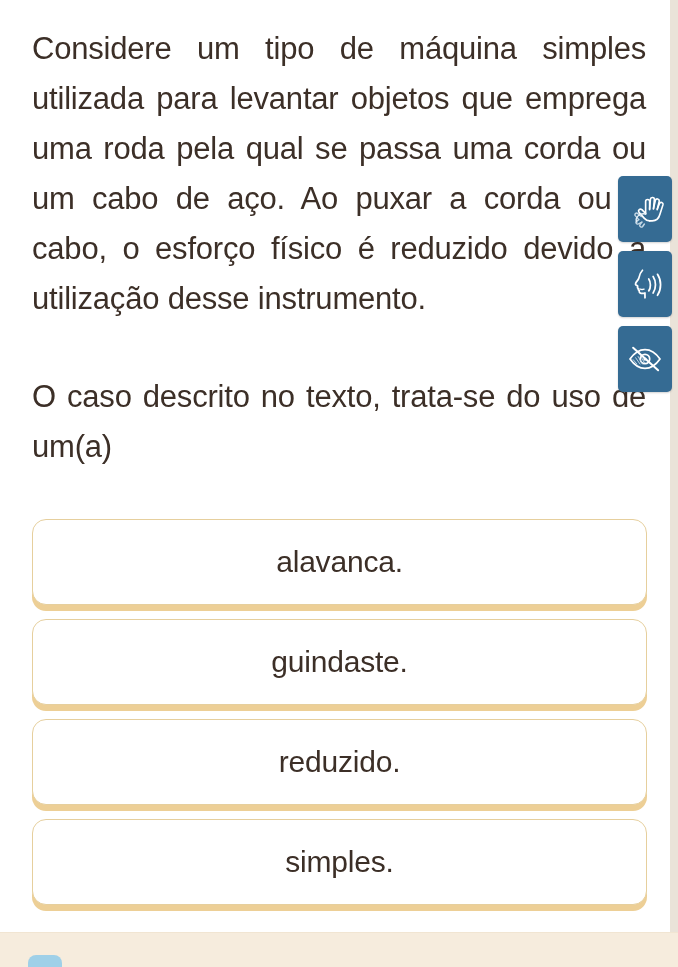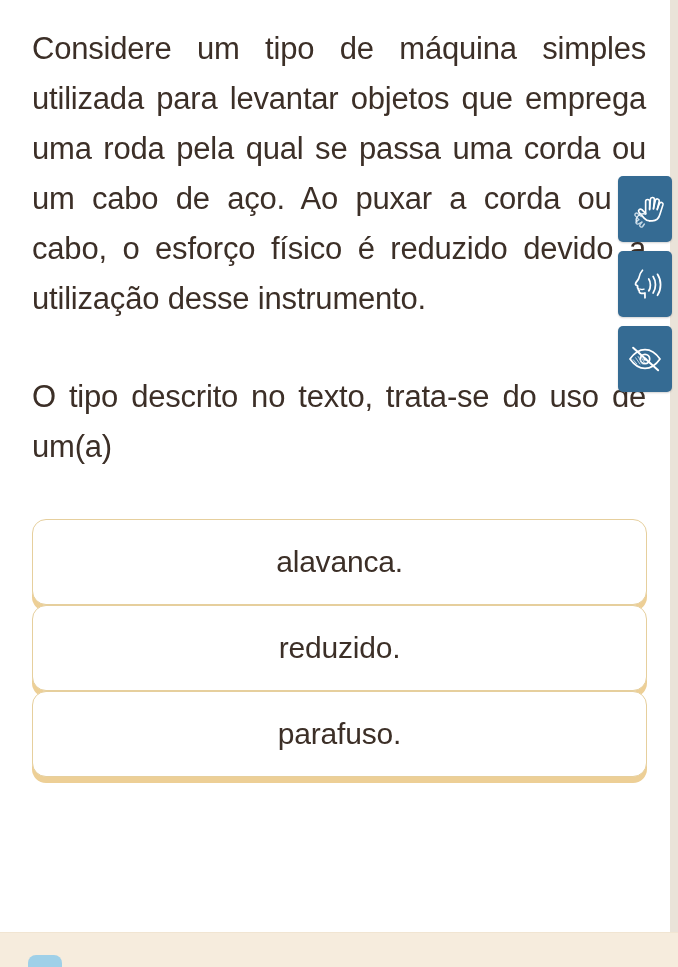--- a/index.html
+++ b/index.html
@@ -100,20 +100,21 @@
     height: 40px;
     display: block;
   }
 
   
   .options {
     margin-top: 36px;
     padding: 11px 23px 0 32px;
     display: flex;
     flex-direction: column;
+    gap: 14px;
   }
 
   .option {
     position: relative;
     width: 100%;
     min-height: 86px;
     background: #ffffff;
     border: 1px solid #e6cf9d;
     border-bottom: 1px solid #e6cf9d;
     border-radius: 14px;
@@ -158,36 +159,39 @@
 </style>
 </head>
 <body>
 
 <div id="app">
 
   <div class="scroll-area">
 
     <div class="stmt stmt-block">
       <p>Considere um tipo de máquina simples utilizada para levantar objetos que emprega uma roda pela qual se passa uma corda ou um cabo de aço. Ao puxar a corda ou o cabo, o esforço físico é reduzido devido à utilização desse instrumento.</p>
-      <p class="question-lead">O tipo descrito no texto, trata-se do uso de um(a)</p>
+      <p class="question-lead">O caso descrito no texto, trata-se do uso de um(a)</p>
     </div>
 
     <div class="options">
 
       <div class="option">
         <span class="option-label">alavanca.</span>
       </div>
 
+      <div class="option">
+        <span class="option-label">guindaste.</span>
+      </div>
 
       <div class="option">
         <span class="option-label">reduzido.</span>
       </div>
 
       <div class="option">
-        <span class="option-label">parafuso.</span>
+        <span class="option-label">simples.</span>
       </div>
 
     </div>
 
   </div>
 
   <div class="scrollbar-track"></div>
 
   <div class="a11y-rail">
 

